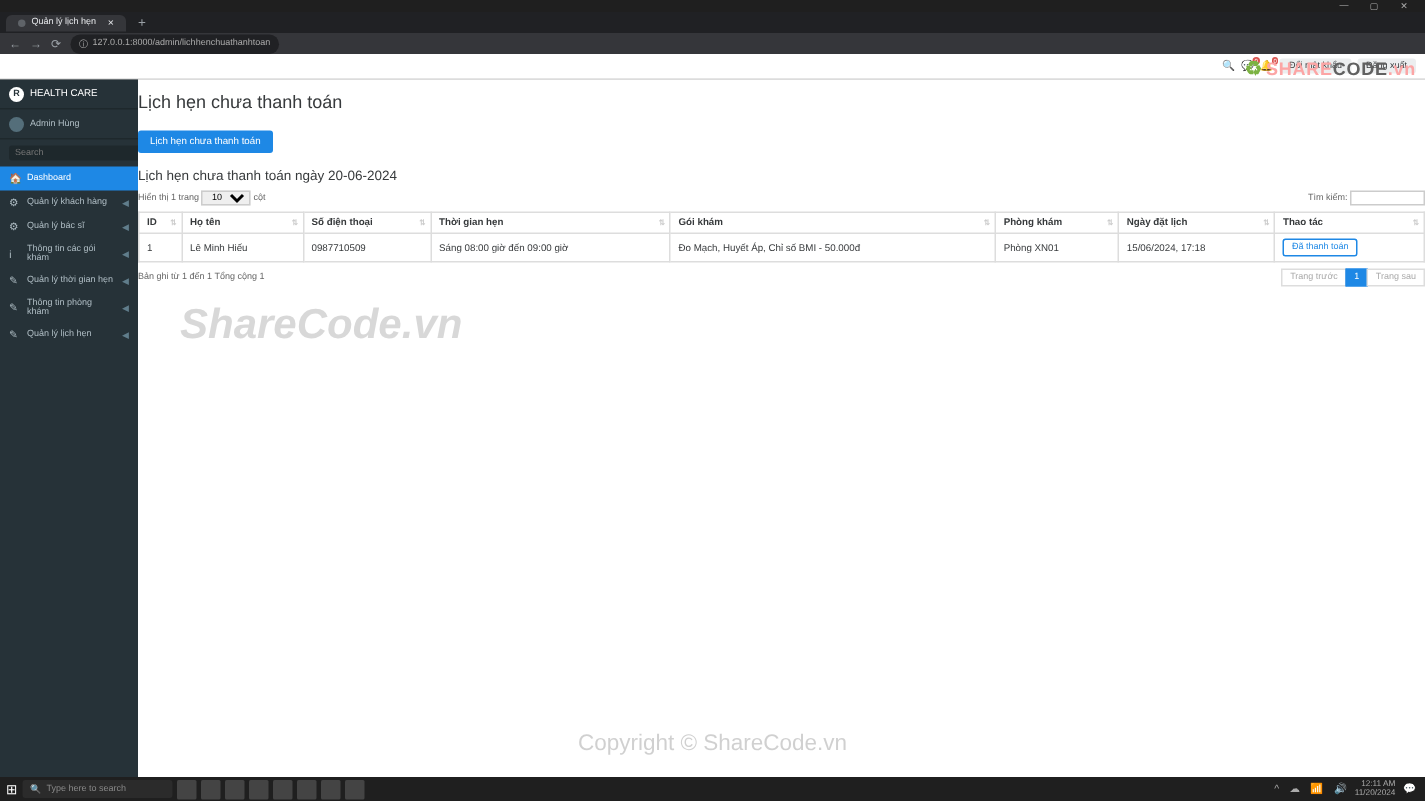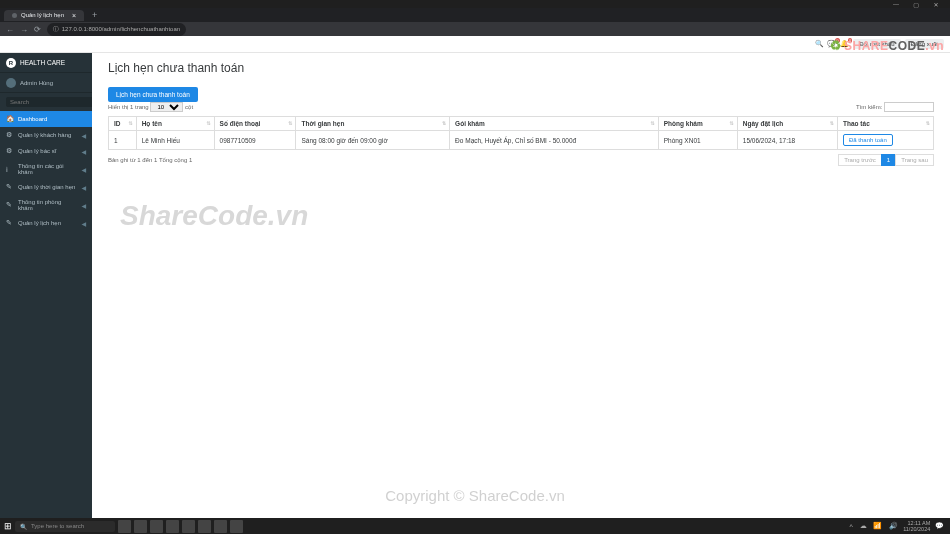--- a/index.html
+++ b/index.html
@@ -39,21 +39,21 @@
 .search-box { padding: 4px 6px; display: flex; }
 .search-box input { flex: 1; background: #1e282c; border: none; color: #b0bec5; font-size: 6px; padding: 2px 4px; outline: none; border-radius: 2px 0 0 2px; }
 .search-box .sbtn { background: #1e282c; color: #b0bec5; width: 12px; display: flex; align-items: center; justify-content: center; font-size: 7px; border-radius: 0 2px 2px 0; }
 .menu-item { padding: 4px 6px; display: flex; align-items: center; gap: 4px; cursor: pointer; }
 .menu-item .micon { width: 8px; font-size: 7px; }
 .menu-item .mlabel { flex: 1; }
 .menu-item .mcaret { font-size: 6px; color: #607d8b; }
 .menu-item.active { background: #1e88e5; color: #fff; }
 
 
-.main { flex: 1; background: #fff; padding: 8px 16px; overflow: hidden; position: relative; }
+.main { flex: 1; background: #fff; padding: 8px 0; overflow: hidden; position: relative; }
 .page-title { font-size: 12px; color: #373a3c; font-weight: 400; margin-bottom: 8px; }
 .btn-primary { background: #1e88e5; color: #fff; font-size: 6.5px; padding: 4px 8px; border-radius: 2px; display: inline-block; }
 .subtitle { font-size: 9px; color: #373a3c; margin-top: 10px; margin-bottom: 5px; }
 .table-controls { display: flex; justify-content: space-between; font-size: 6px; color: #666; margin-bottom: 4px; align-items: center; }
 .table-controls select { font-size: 6px; border: 1px solid #ccc; padding: 0 2px; }
 .table-controls .search-field input { border: 1px solid #ccc; font-size: 6px; padding: 1px 3px; width: 50px; }
 
 table.data { width: 100%; border-collapse: collapse; font-size: 6.5px; }
 table.data th, table.data td { border: 1px solid #ddd; padding: 3px 5px; text-align: left; color: #373a3c; }
 table.data th { position: relative; font-weight: 600; }
@@ -169,20 +169,21 @@
           <span class="micon">✎</span>
           <span class="mlabel">Quản lý lịch hẹn</span>
           <span class="mcaret">◀</span>
         </div>
       </div>
   </div>
 
   <div class="main">
     <div class="page-title">Lịch hẹn chưa thanh toán</div>
     <span class="btn-primary">Lịch hẹn chưa thanh toán</span>
+    <div class="subtitle">Lịch hẹn chưa thanh toán ngày 20-06-2024</div>
 
     <div class="table-controls">
       <div>
         <span>Hiển thị 1 trang</span>
         <select><option>10</option></select>
         <span>cột</span>
       </div>
       <div class="search-field">
         <span>Tìm kiếm:</span>
         <input style="">

